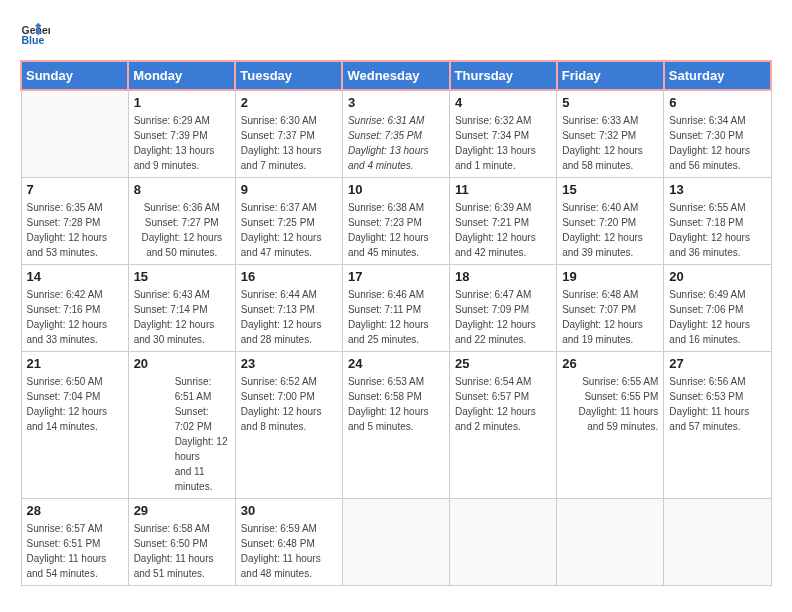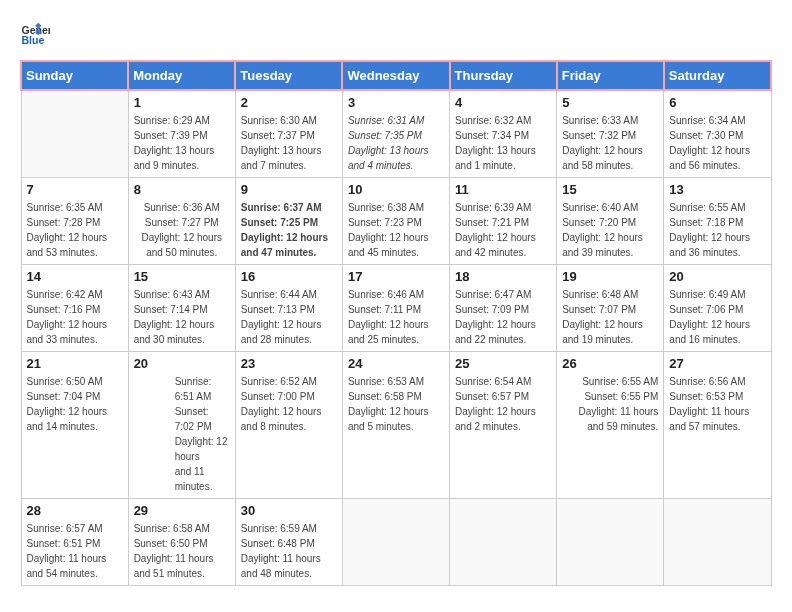--- a/index.html
+++ b/index.html
@@ -167,21 +167,21 @@
         </td>
         <td>
           <div class="day-num">8</div>
           <div class="day-detail" style="white-space: pre-line; text-align: center;">Sunrise: 6:36 AM
 Sunset: 7:27 PM
 Daylight: 12 hours
 and 50 minutes.</div>
         </td>
         <td>
           <div class="day-num">9</div>
-          <div class="day-detail" style="white-space: pre-line; font-weight: bold;">Sunrise: 6:37 AM
+          <div class="day-detail" style="white-space: pre-line;">Sunrise: 6:37 AM
 Sunset: 7:25 PM
 Daylight: 12 hours
 and 47 minutes.</div>
         </td>
         <td>
           <div class="day-num">10</div>
           <div class="day-detail" style="white-space: pre-line;">Sunrise: 6:38 AM
 Sunset: 7:23 PM
 Daylight: 12 hours
 and 45 minutes.</div>

